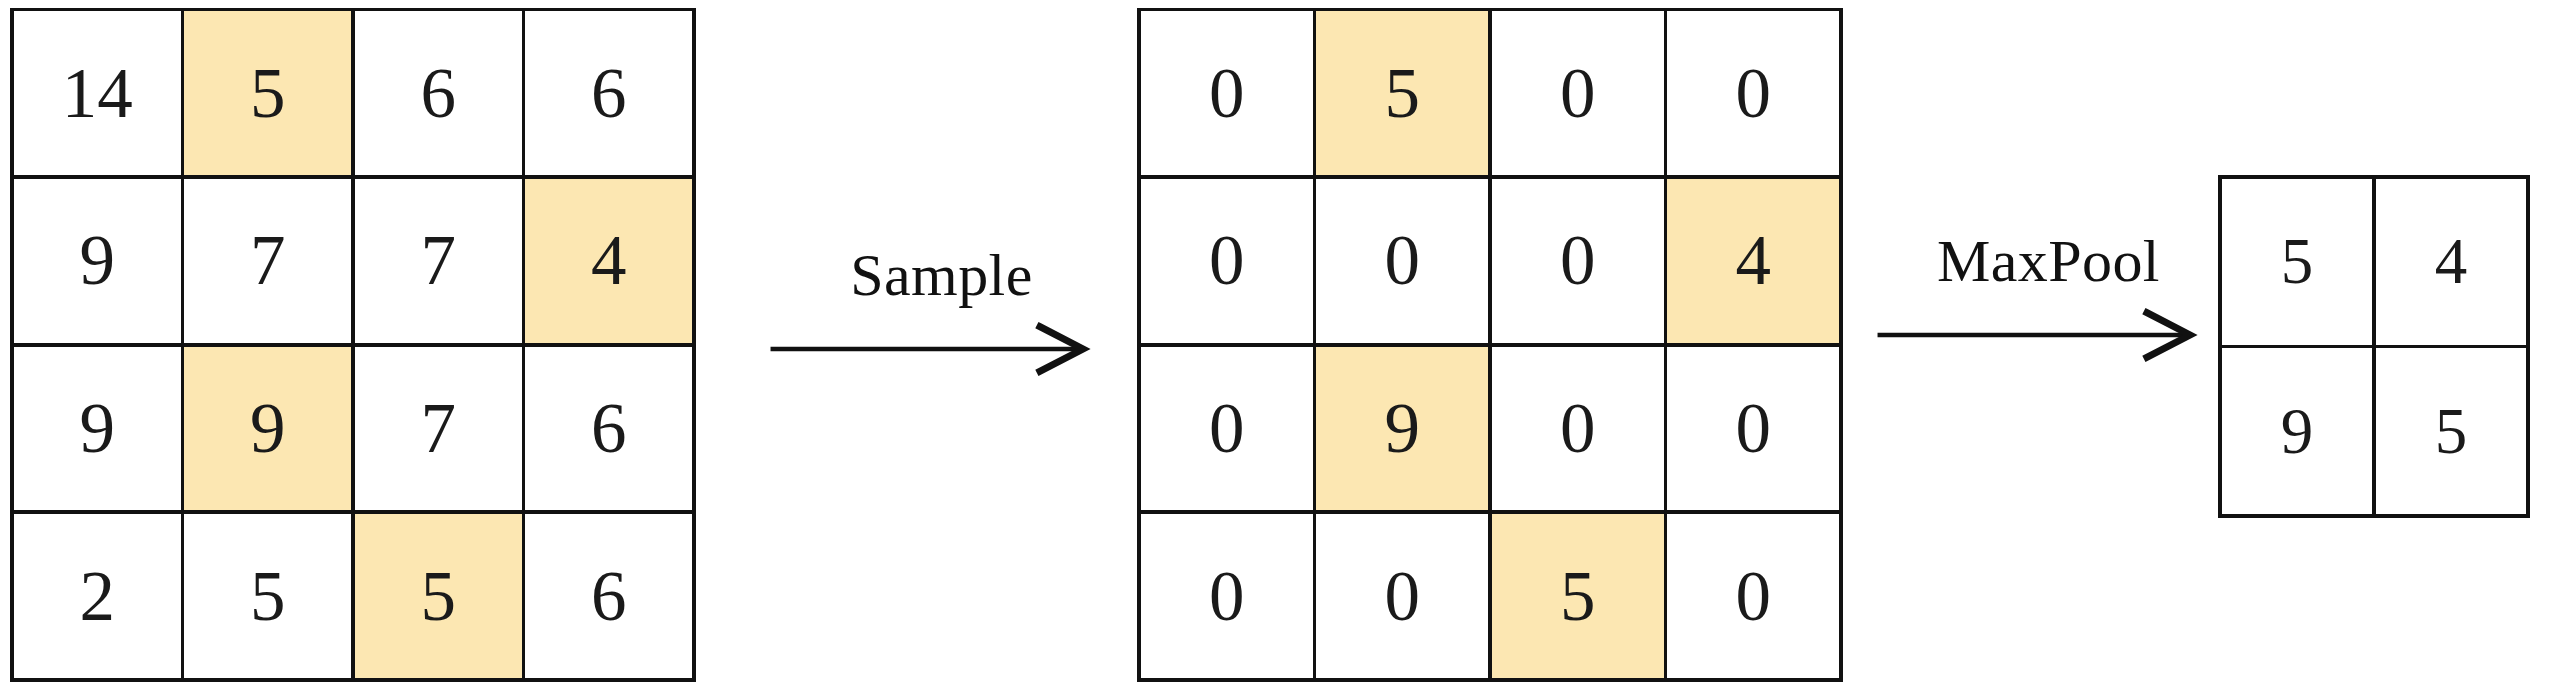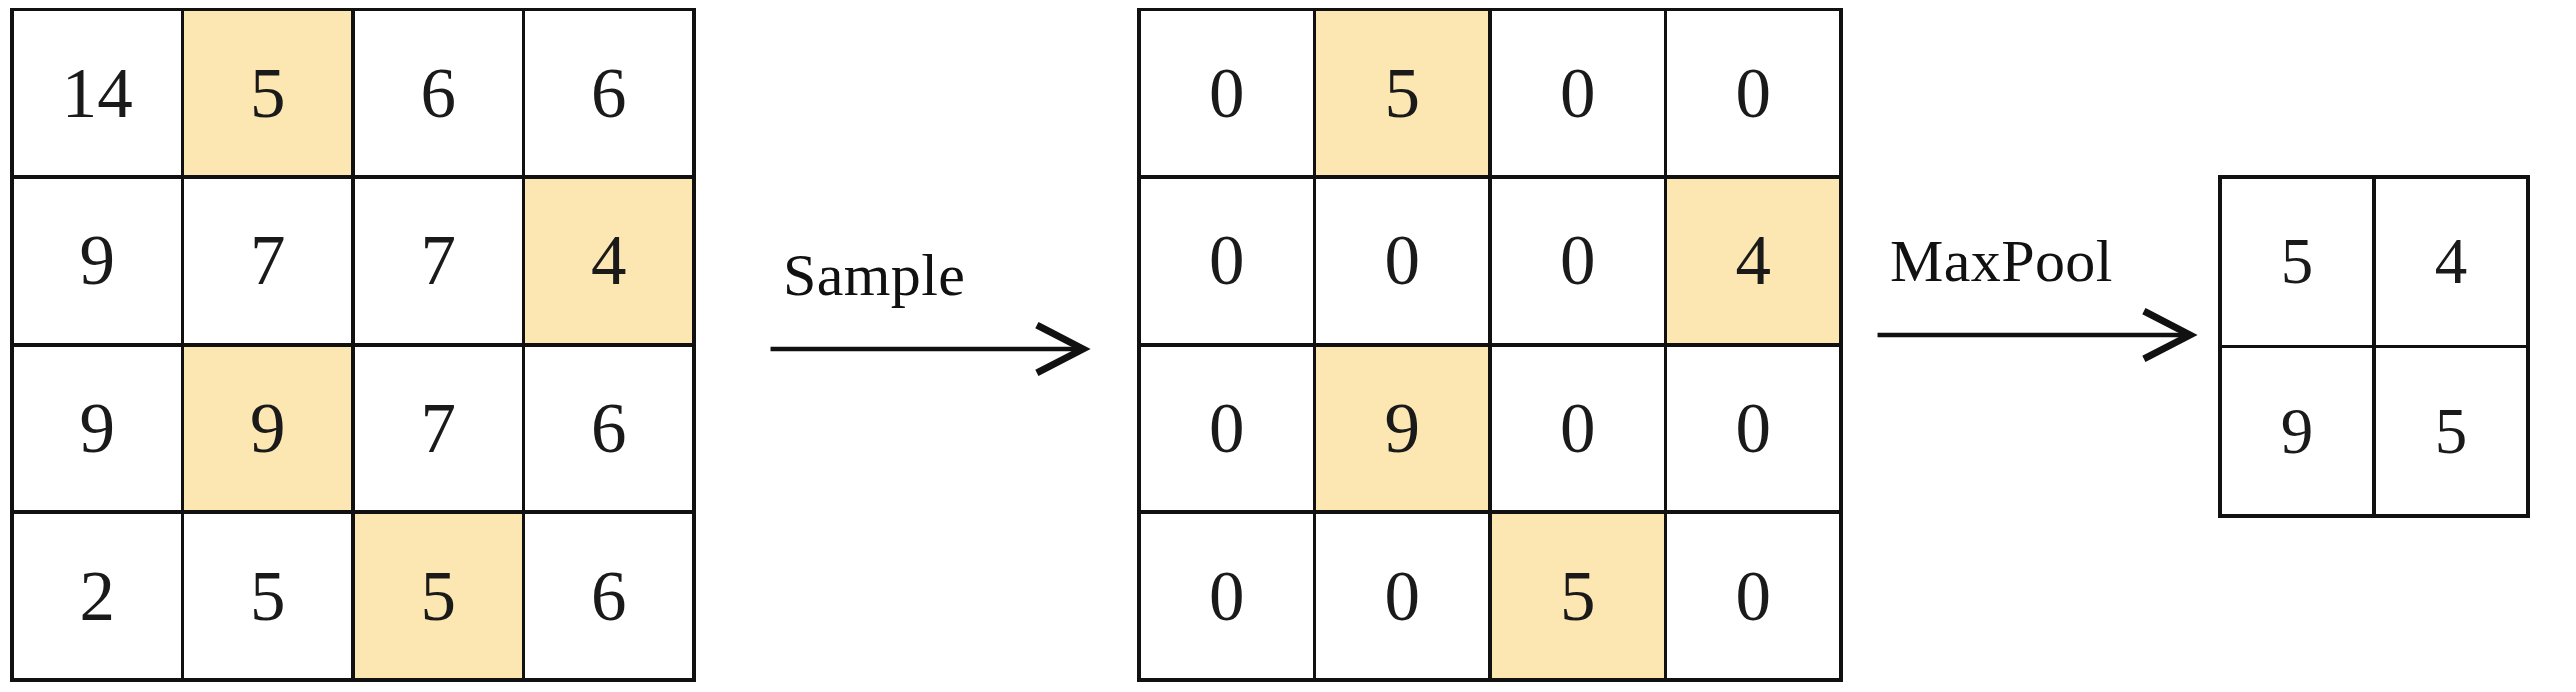--- a/index.html
+++ b/index.html
@@ -76,21 +76,21 @@
   .matrix.m-sampled .cell { font-size: 71px; }
   .matrix.m-output .cell { font-size: 65px; }
 
   .cell.hl { background: #fce7b2; }
 
   
   .arrow-group {
     position: absolute;
     display: flex;
     flex-direction: column;
-    align-items: flex-start;
+    align-items: center;
   }
   .arrow-group.a-sample  { left: 769px; top: 245px; width: 331px; }
   .arrow-group.a-maxpool { left: 1876px; top: 231px; width: 331px; }
 
   .arrow-label {
     font-size: 60px;
     color: #111111;
     line-height: 1;
     margin-bottom: 17px;
     white-space: nowrap;

